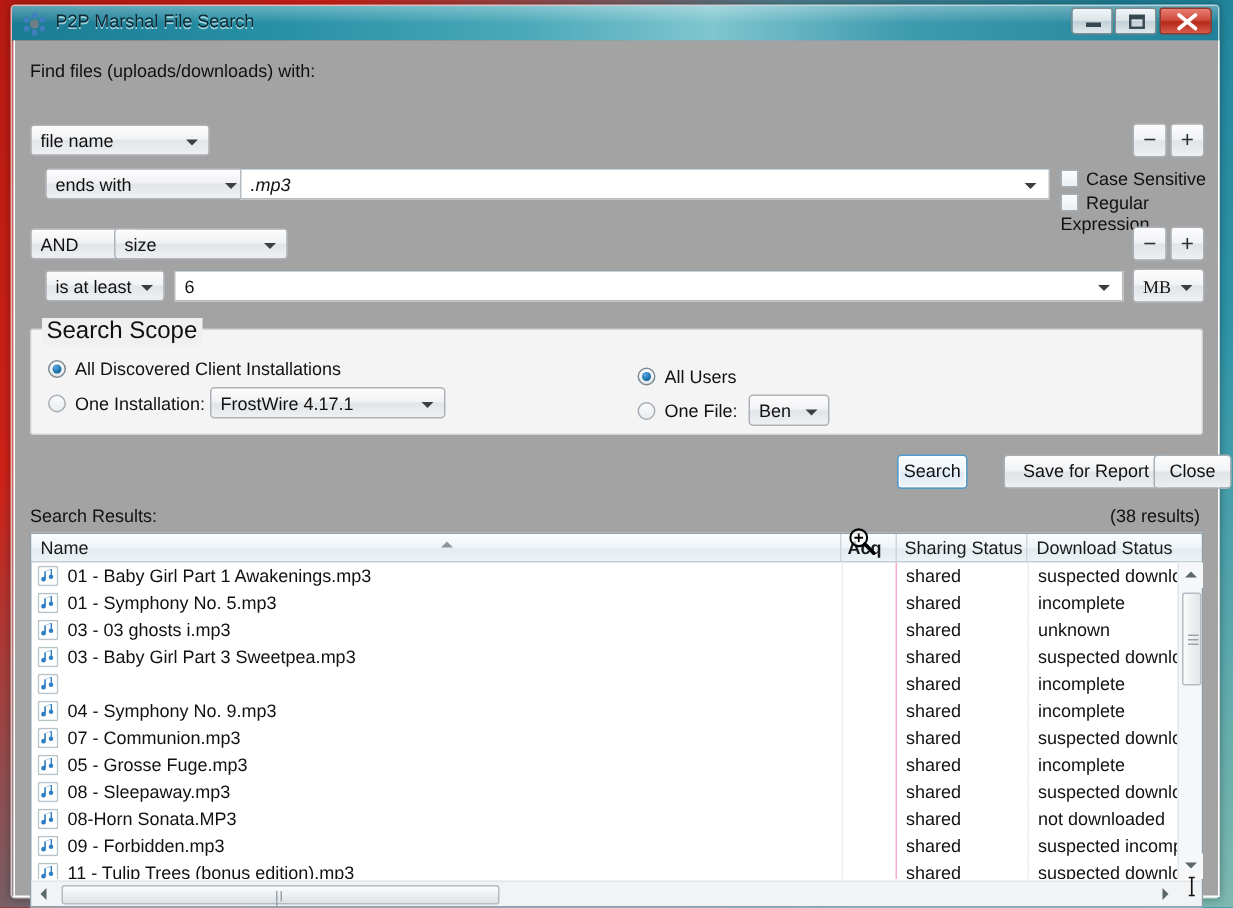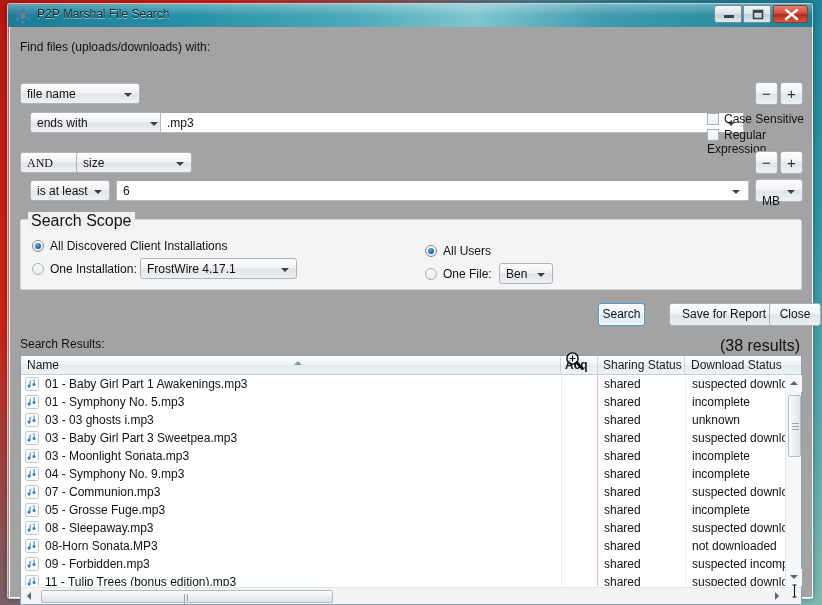--- a/index.html
+++ b/index.html
@@ -170,21 +170,21 @@
     font-size: 12px; color: #111;
     text-align: center; line-height: 21px;
     cursor: default;
   }
   .abtn.default {
     border: 1px solid #4f9ccd;
     box-shadow: inset 0 0 0 1px #ffffff;
     background: linear-gradient(to bottom,#fbfdff 0%, #eef5fb 47%, #dfeaf5 52%, #edf4fa 100%);
   }
   #results-label { position: absolute; left: 10px; top: 310px; }
-  #results-count { position: absolute; right: 12px; top: 310px; font-size: 16px; color:#111; }
+  #results-count { position: absolute; right: 12px; top: 310px; font-size: 12px; color:#111; }
   
   #table-wrap {
     position: absolute; left: 10px; top: 328px;
     width: 782px; height: 250px;
     box-sizing: border-box;
     background: #ffffff;
     border: 1px solid #8ea0ab;
   }
   #thead {
     position: absolute; left: 0; top: 0; right: 0; height: 19px;
@@ -331,33 +331,33 @@
     </div>
     <div class="pmbtn" style="left:770px; top:55px;">
       <span>+</span>
     </div>
 
     <div class="combo" style="left:20px; top:85px; width:136px;">
       <span class="ctext">ends with</span>
       <span class="carrow"></span>
     </div>
 
-    <div class="field" style="left:150px; top:85px; width:584px;">
+    <div class="field" style="left:150px; top:85px; width:540px;font-style:italic;">
       <span class="ftext">.mp3</span>
       <span class="carrow"></span>
     </div>
 
     <div class="cbox-row" style="left:697px; top:85px;">
       <span class="cbox"></span><span>Case Sensitive</span>
     </div>
     <div class="cbox-row" style="left:697px; top:101px;">
       <span class="cbox"></span><span>Regular Expression</span>
     </div>
 
-    <div class="combo" style="left:10px; top:125px; width:74px;font-family:Liberation Serif, serif;">
+    <div class="combo" style="left:10px; top:125px; width:74px;">
       <span class="ctext">AND</span>
       <span class="carrow"></span>
     </div>
     <div class="combo" style="left:66px; top:125px; width:116px;">
       <span class="ctext">size</span>
       <span class="carrow"></span>
     </div>
 
     <div class="pmbtn" style="left:745px; top:124px;">
       <span>−</span>
@@ -370,21 +370,21 @@
       <span class="ctext">is at least</span>
       <span class="carrow"></span>
     </div>
 
     <div class="field" style="left:106px; top:153px; width:633px;">
       <span class="ftext">6</span>
       <span class="carrow"></span>
     </div>
 
     <div class="combo" style="left:745px; top:152px; width:48px; height:23px;">
-      <span class="ctext" style="top:14px;">MB</span>
+      <span class="ctext" style="top:4px;font-family:Liberation Serif, serif;">MB</span>
       <span class="carrow" style="top:10px;"></span>
     </div>
 
     <div id="scope-group"></div>
     <div id="scope-legend">Search Scope</div>
 
     <div class="radio-row" style="left:22px; top:212px;">
       <span class="radio on"></span><span>All Discovered Client Installations</span>
     </div>
     <div class="radio-row" style="left:22px; top:235px;">
@@ -464,21 +464,20 @@
               <rect x="0.6" y="0.6" width="12.8" height="12.8" rx="1" fill="#ffffff" stroke="#b9c3ca"></rect>
               <path d="M9.2 2.4 L5.6 3.5 V9.1 a1.55 1.55 0 1 1 -1.1 -1.45 V4.0 L9.2 2.7 Z" fill="#2f7fc4"></path>
               <circle cx="9.0" cy="7.5" r="1.5" fill="#2f7fc4"></circle>
               <path d="M9.2 2.4 V7.6" stroke="#2f7fc4" stroke-width="0.9" fill="none"></path>
             </svg>
             <div class="cell acq"></div>
             <div class="cell share">shared</div>
             <div class="cell dl">suspected downloaded</div>
           </div>
           <div class="trow">
-            <div class="cell name">03 - Moonlight Sonata.mp3</div>
             <svg class="fileicon" viewBox="0 0 14 14">
               <rect x="0.6" y="0.6" width="12.8" height="12.8" rx="1" fill="#ffffff" stroke="#b9c3ca"></rect>
               <path d="M9.2 2.4 L5.6 3.5 V9.1 a1.55 1.55 0 1 1 -1.1 -1.45 V4.0 L9.2 2.7 Z" fill="#2f7fc4"></path>
               <circle cx="9.0" cy="7.5" r="1.5" fill="#2f7fc4"></circle>
               <path d="M9.2 2.4 V7.6" stroke="#2f7fc4" stroke-width="0.9" fill="none"></path>
             </svg>
             <div class="cell acq"></div>
             <div class="cell share">shared</div>
             <div class="cell dl">incomplete</div>
           </div>

